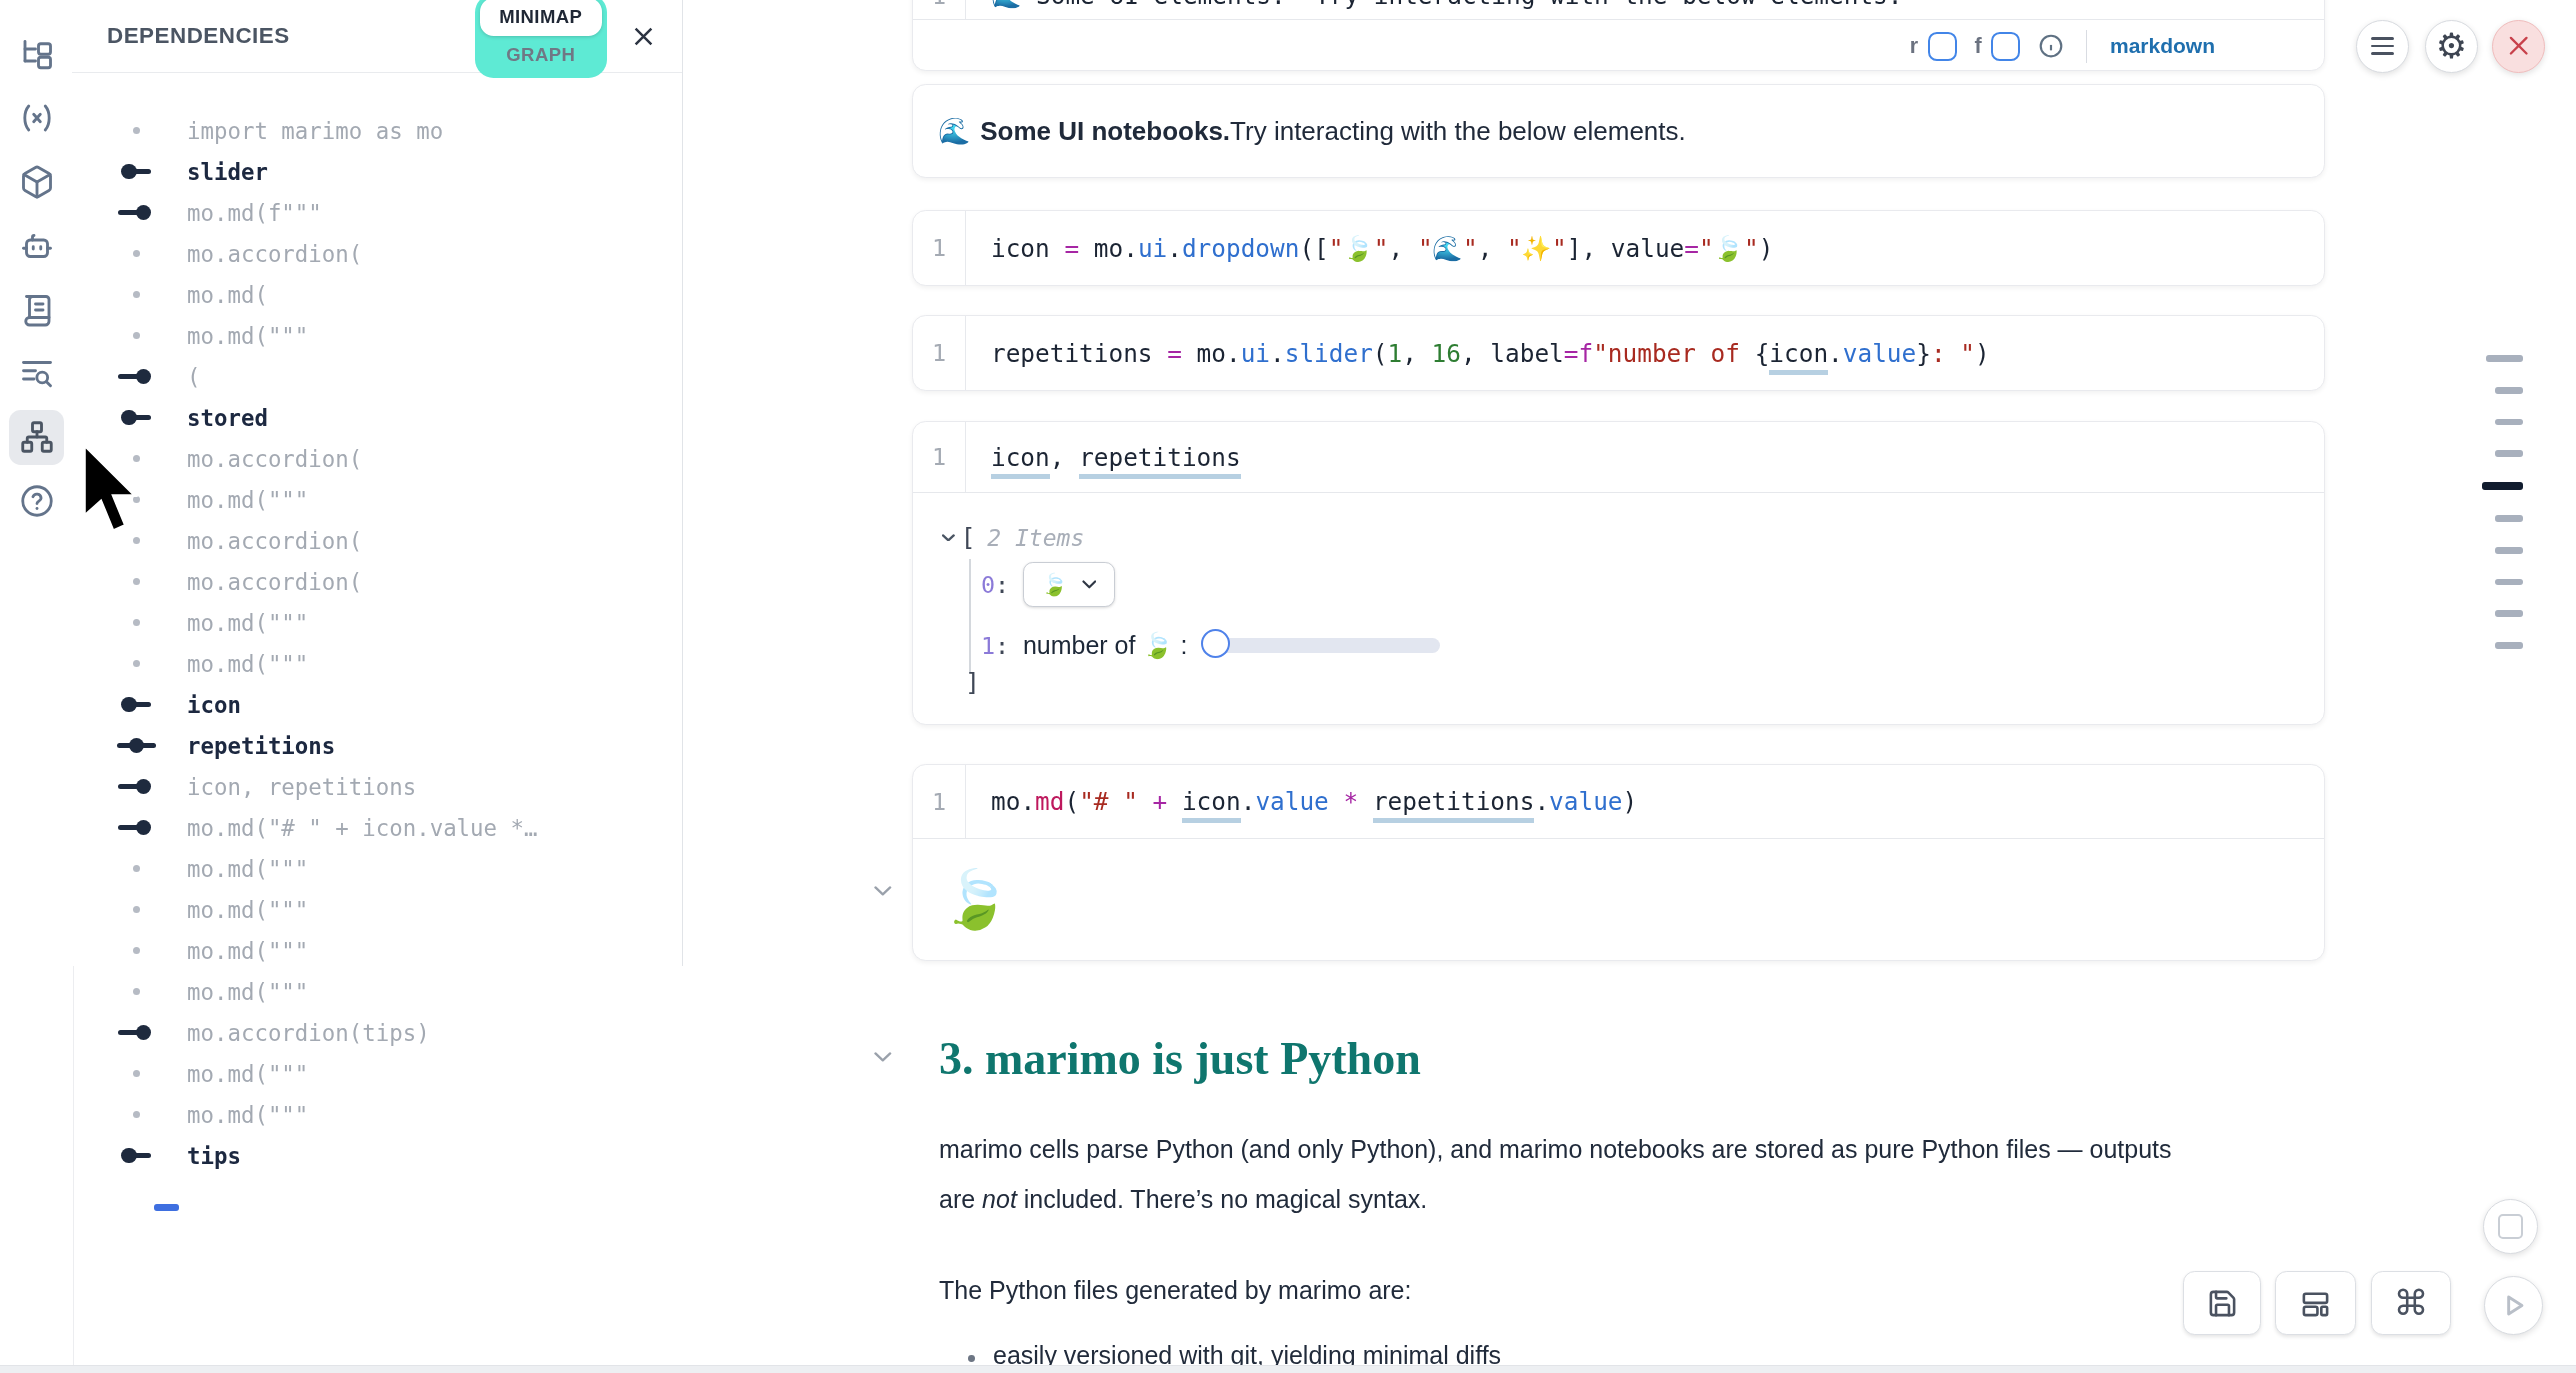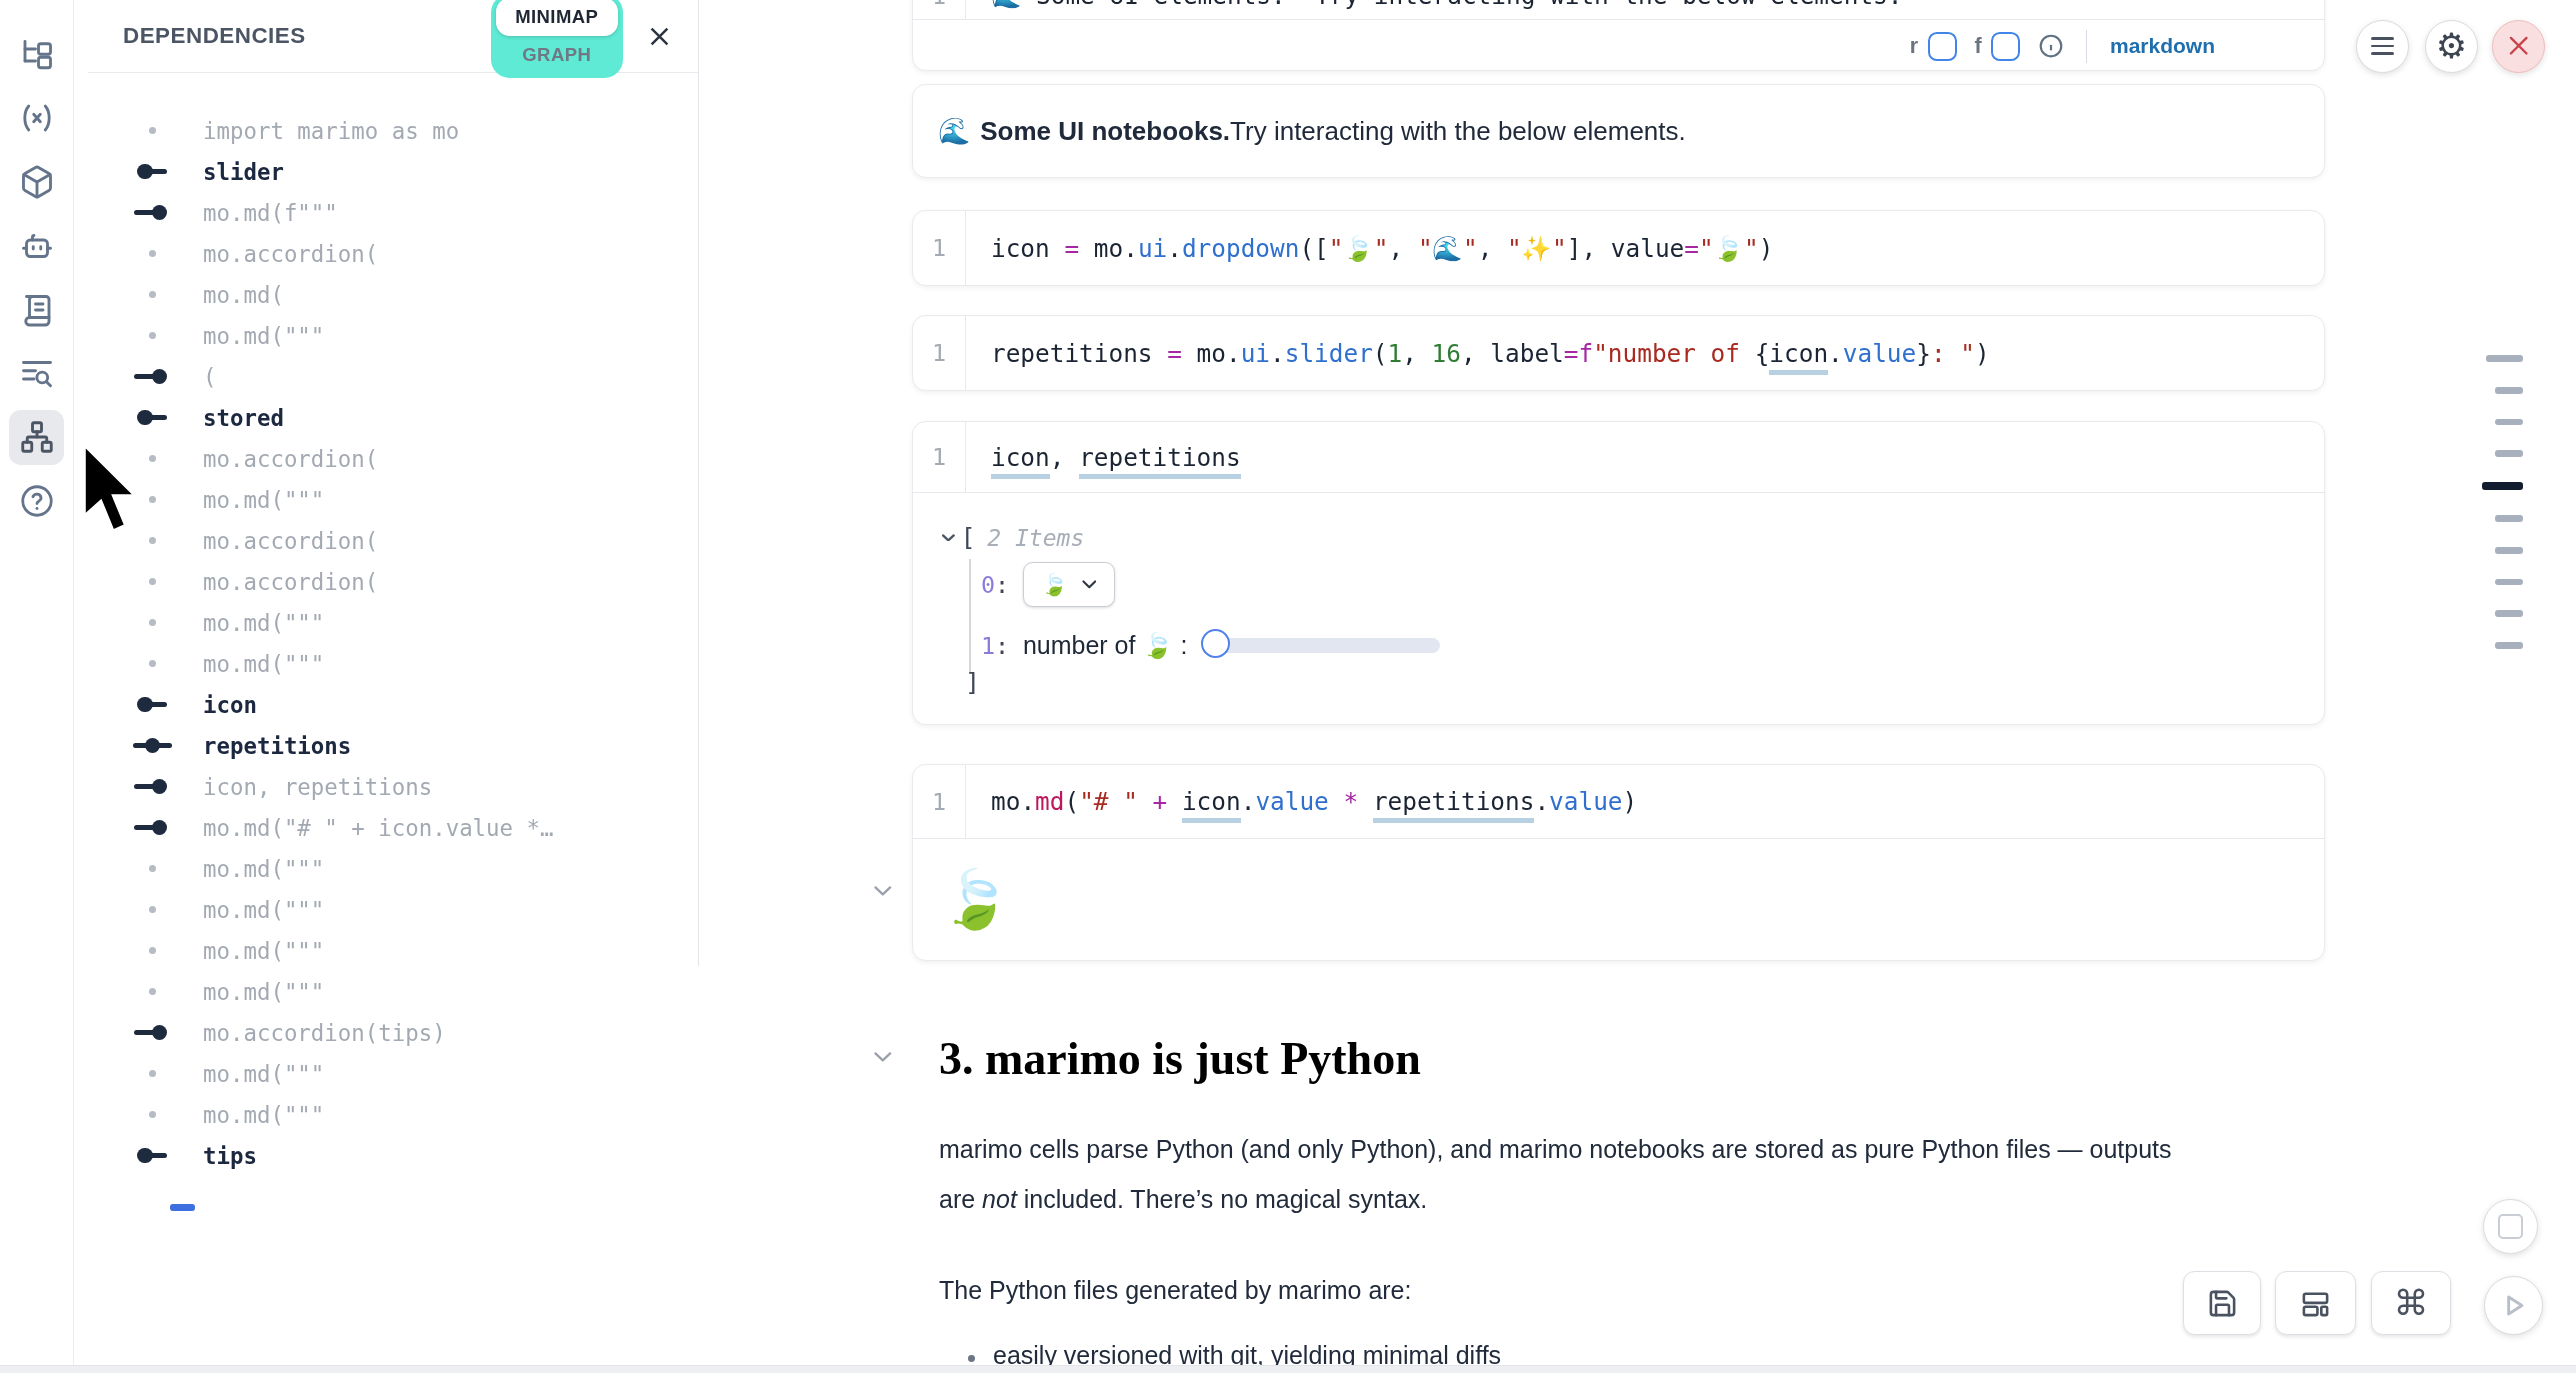--- a/index.html
+++ b/index.html
@@ -10,21 +10,21 @@
 
   
   .rail{position:absolute;left:0;top:0;width:73px;height:1374px;background:#fff;border-right:1px solid #ecedf0;}
   .rail-inner{display:flex;flex-direction:column;align-items:center;padding-top:27px;}
   .tool{width:55px;height:55px;margin-bottom:8.8px;border-radius:11.7px;display:flex;align-items:center;justify-content:center;cursor:pointer;}
   .tool.active{background:#e7e9ed;}
   .tool svg{width:36px;height:36px;stroke:#64748b;fill:none;stroke-width:1.9;stroke-linecap:round;stroke-linejoin:round;}
   .tool.active svg{stroke:#4b5563;}
 
   
-  .panel{position:absolute;left:88px;top:0;width:610px;height:966px;background:#fff;border-right:1px solid #e1e4e8;}
+  .panel{position:absolute;left:72px;top:0;width:610px;height:966px;background:#fff;border-right:1px solid #e1e4e8;}
   .panel-header{height:72px;border-bottom:1px solid #e9ebee;display:flex;align-items:center;padding:0 25px 0 35px;}
   .panel-title{font-size:22.4px;font-weight:bold;color:#4b5563;letter-spacing:0.5px;margin-right:auto;}
   .seg-group{background:#5eead4;border-radius:18.5px;padding:4.9px;display:flex;align-items:center;flex-direction:column;}
   .seg{font-size:18.5px;font-weight:bold;letter-spacing:0.4px;padding:7.8px 17.6px;color:#707885;border-radius:13.7px;cursor:pointer;}
   .seg.on{background:#fff;color:#1f2735;box-shadow:0 1px 3.9px rgba(0,0,0,.18);padding:7.8px 19.5px;}
   .panel-close{margin-left:23.4px;cursor:pointer;}
   .panel-close svg{width:27px;height:27px;stroke:#2c3442;stroke-width:2.2;}
 
   .mm-list{padding-top:37px;}
   .mm-row{height:41px;display:flex;align-items:center;padding-left:47px;cursor:pointer;}
@@ -77,21 +77,21 @@
   .dd-box{width:90px;height:43px;border:1.5px solid #c9cdd4;border-radius:9.8px;background:#fff;
           box-shadow:0 1px 2.9px rgba(0,0,0,.15);display:flex;align-items:center;justify-content:center;cursor:pointer;}
   .slider-track{position:relative;width:237px;height:14.6px;border-radius:7.8px;background:#e2e6f0;}
   .slider-thumb{position:absolute;left:-2px;top:-8.8px;width:29px;height:29px;border-radius:50%;
                 background:#fff;border:2.9px solid #4f82ea;box-sizing:border-box;cursor:pointer;}
 
   .chev{stroke:#9aa1ab;stroke-width:2.4;fill:none;stroke-linecap:round;stroke-linejoin:round;}
   .chev-dark{stroke:#4a5563;stroke-width:2.4;fill:none;stroke-linecap:round;stroke-linejoin:round;}
 
   
-  .h1{font-family:"Liberation Serif",serif;font-weight:700;font-size:46px;color:#000000;}
+  .h1{font-family:"Liberation Serif",serif;font-weight:700;font-size:46px;color:#0f766e;}
   .para{font-size:25px;color:#212b3b;line-height:50px;}
   .bullet-dot{width:6.8px;height:6.8px;border-radius:50%;background:#6d7684;}
 
   
   .circ{position:absolute;width:53px;height:53px;border-radius:50%;background:#fff;border:1px solid #d8dbe0;
         box-shadow:0 2px 5.9px rgba(0,0,0,.12);display:flex;align-items:center;justify-content:center;cursor:pointer;box-sizing:border-box;}
   .circ.red{background:#f9dfdf;border-color:#f0bcbc;}
   .menu-bars{display:flex;flex-direction:column;gap:4.9px;}
   .menu-bars i{display:block;width:23.4px;height:2.9px;background:#4a5260;border-radius:2px;}
   .glyph{font-family:"DejaVu Sans",sans-serif;color:#3e4552;}

